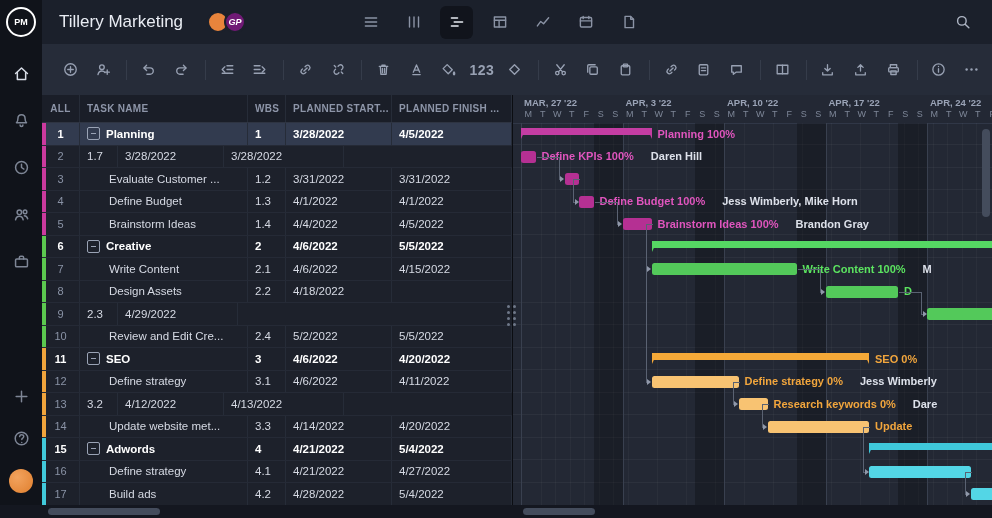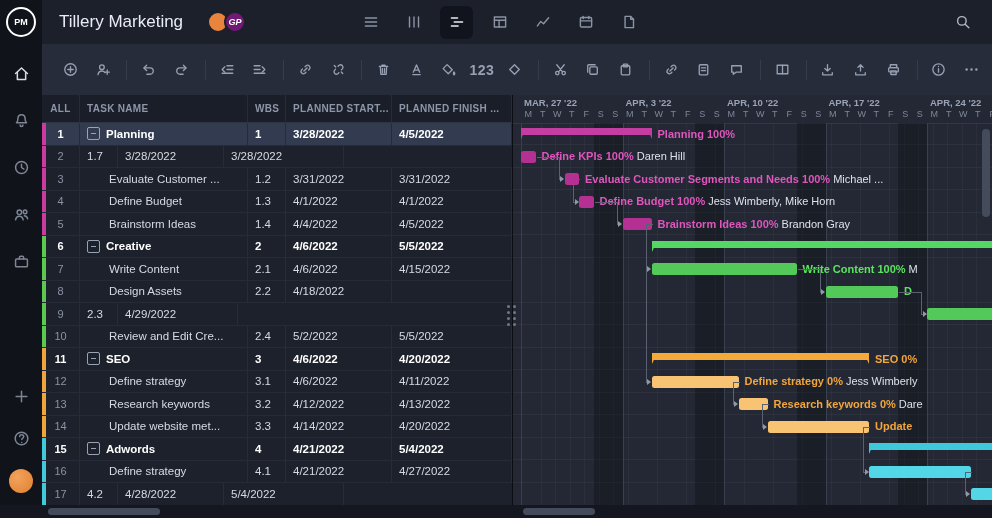--- a/index.html
+++ b/index.html
@@ -81,21 +81,21 @@
       repeating-linear-gradient(to bottom,transparent 0,transparent 21.5px,rgba(255,255,255,.045) 21.5px,rgba(255,255,255,.045) 22.5px),
       repeating-linear-gradient(to right,transparent 0,transparent 13.5px,rgba(255,255,255,.03) 13.5px,rgba(255,255,255,.03) 14.5px);}
   .wkline{position:absolute;top:0;bottom:0;width:1px;background:#39404f;}
   .weekend{position:absolute;top:0;bottom:0;width:29px;background:rgba(0,0,0,.25);}
   .gbar{position:absolute;height:12px;border-radius:2.5px;cursor:pointer;}
   .gsum{position:absolute;height:7px;cursor:pointer;}
   .gsum::before,.gsum::after{content:"";position:absolute;top:0;width:0;height:0;border-top:11px solid currentColor;}
   .gsum::before{left:0;border-right:5px solid transparent;}
   .gsum::after{right:0;border-left:5px solid transparent;}
   .glabel{position:absolute;white-space:nowrap;font-size:11px;font-weight:bold;line-height:13px;}
-  .glabel .assignee{font-weight:normal;color:#dde1ea;margin-left:3px;}
+  .glabel .assignee{font-weight:bold;color:#dde1ea;margin-left:17px;}
   .dep{position:absolute;background:#5a6272;}
   .dep-arrow{position:absolute;width:0;height:0;border-left:4.5px solid #9098a9;
     border-top:3.5px solid transparent;border-bottom:3.5px solid transparent;}
   #g-vscroll{position:absolute;right:2px;top:34px;width:8px;height:88px;background:#444c5c;border-radius:4px;cursor:pointer;z-index:4;}
 
   
   #footer{position:absolute;left:0;right:0;bottom:0;height:13px;background:#141720;z-index:6;}
   .hthumb{position:absolute;top:3px;height:7px;background:#444c5c;border-radius:3.5px;cursor:pointer;}
   #table-hscroll{left:48px;width:112px;}
   #gantt-hscroll{left:523px;width:72px;}
@@ -547,21 +547,20 @@
           </div>
           <div class="trow">
             <div class="tcell num" style="width: 38px;"><span class="strip" style="background: rgb(240, 164, 60);"></span>12</div>
             <div class="tcell" style="width: 168px;"><span class="childpad"></span>Define strategy</div>
             <div class="tcell" style="width: 38px;">3.1</div>
             <div class="tcell" style="width: 106px;">4/6/2022</div>
             <div class="tcell" style="width: 120px;">4/11/2022</div>
           </div>
           <div class="trow">
             <div class="tcell num" style="width: 38px;"><span class="strip" style="background: rgb(240, 164, 60);"></span>13</div>
-            <div class="tcell" style="width: 168px;"><span class="childpad"></span>Research keywords</div>
             <div class="tcell" style="width: 38px;">3.2</div>
             <div class="tcell" style="width: 106px;">4/12/2022</div>
             <div class="tcell" style="width: 120px;">4/13/2022</div>
           </div>
           <div class="trow">
             <div class="tcell num" style="width: 38px;"><span class="strip" style="background: rgb(240, 164, 60);"></span>14</div>
             <div class="tcell" style="width: 168px;"><span class="childpad"></span>Update website met...</div>
             <div class="tcell" style="width: 38px;">3.3</div>
             <div class="tcell" style="width: 106px;">4/14/2022</div>
             <div class="tcell" style="width: 120px;">4/20/2022</div>
@@ -577,20 +576,21 @@
           </div>
           <div class="trow">
             <div class="tcell num" style="width: 38px;"><span class="strip" style="background: rgb(65, 201, 219);"></span>16</div>
             <div class="tcell" style="width: 168px;"><span class="childpad"></span>Define strategy</div>
             <div class="tcell" style="width: 38px;">4.1</div>
             <div class="tcell" style="width: 106px;">4/21/2022</div>
             <div class="tcell" style="width: 120px;">4/27/2022</div>
           </div>
           <div class="trow">
             <div class="tcell num" style="width: 38px;"><span class="strip" style="background: rgb(65, 201, 219);"></span>17</div>
+            <div class="tcell" style="width: 168px;"><span class="childpad"></span>Build ads</div>
             <div class="tcell" style="width: 38px;">4.2</div>
             <div class="tcell" style="width: 106px;">4/28/2022</div>
             <div class="tcell" style="width: 120px;">5/4/2022</div>
           </div>
         </div>
     </section>
     <section id="gantt">
       <div id="g-head">
           <div class="gmonth" style="left: 11px;">MAR, 27 '22</div>
           <div class="gmonth" style="left: 112.5px;">APR, 3 '22</div>
@@ -639,21 +639,20 @@
           <div class="weekend" style="left: 283.5px;"></div>
           <div class="wkline" style="left: 211px;"></div>
           <div class="weekend" style="left: 385px;"></div>
           <div class="wkline" style="left: 312.5px;"></div>
           <div class="wkline" style="left: 414px;"></div>
           <div class="gsum" style="left: 8px; width: 130.5px; top: 5.25px; background: rgb(196, 61, 163); color: rgb(196, 61, 163);"></div>
           <div class="glabel" style="left: 144.5px; top: 4.75px; color: rgb(224, 85, 190);">Planning 100%</div>
           <div class="gbar" style="left: 8px; width: 14.5px; top: 27.75px; background: rgb(181, 48, 147);"></div>
           <div class="glabel" style="left: 28.5px; top: 27.25px; color: rgb(224, 85, 190);">Define KPIs 100%<span class="assignee">Daren Hill</span></div>
           <div class="gbar" style="left: 51.5px; width: 14.5px; top: 50.25px; background: rgb(181, 48, 147);"></div>
-          <div class="glabel" style="left: 72px; top: 49.75px; color: rgb(224, 85, 190);">Evaluate Customer Segments and Needs 100%<span class="assignee">Michael ...</span></div>
           <div class="gbar" style="left: 66px; width: 14.5px; top: 72.75px; background: rgb(181, 48, 147);"></div>
           <div class="glabel" style="left: 86.5px; top: 72.25px; color: rgb(224, 85, 190);">Define Budget 100%<span class="assignee">Jess Wimberly, Mike Horn</span></div>
           <div class="gbar" style="left: 109.5px; width: 29px; top: 95.25px; background: rgb(181, 48, 147);"></div>
           <div class="glabel" style="left: 144.5px; top: 94.75px; color: rgb(224, 85, 190);">Brainstorm Ideas 100%<span class="assignee">Brandon Gray</span></div>
           <div class="gsum" style="left: 138.5px; width: 435px; top: 117.75px; background: rgb(85, 215, 99); color: rgb(85, 215, 99);"></div>
           <div class="gbar" style="left: 138.5px; width: 145px; top: 140.25px; background: rgb(83, 201, 90);"></div>
           <div class="glabel" style="left: 289.5px; top: 139.75px; color: rgb(92, 228, 96);">Write Content 100%<span class="assignee">M</span></div>
           <div class="gbar" style="left: 312.5px; width: 72.5px; top: 162.75px; background: rgb(83, 201, 90);"></div>
           <div class="glabel" style="left: 391px; top: 162.25px; color: rgb(92, 228, 96);">D</div>
           <div class="gbar" style="left: 414px; width: 72.5px; top: 185.25px; background: rgb(83, 201, 90);"></div>

